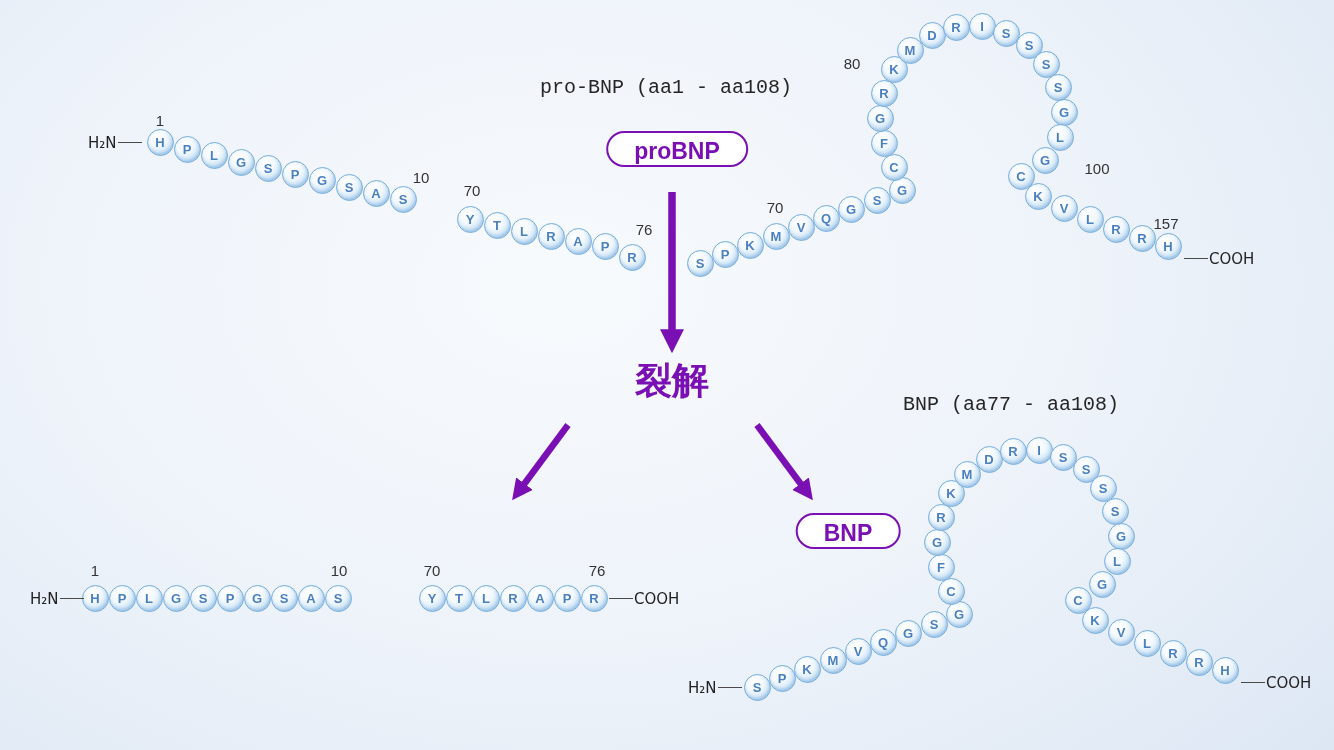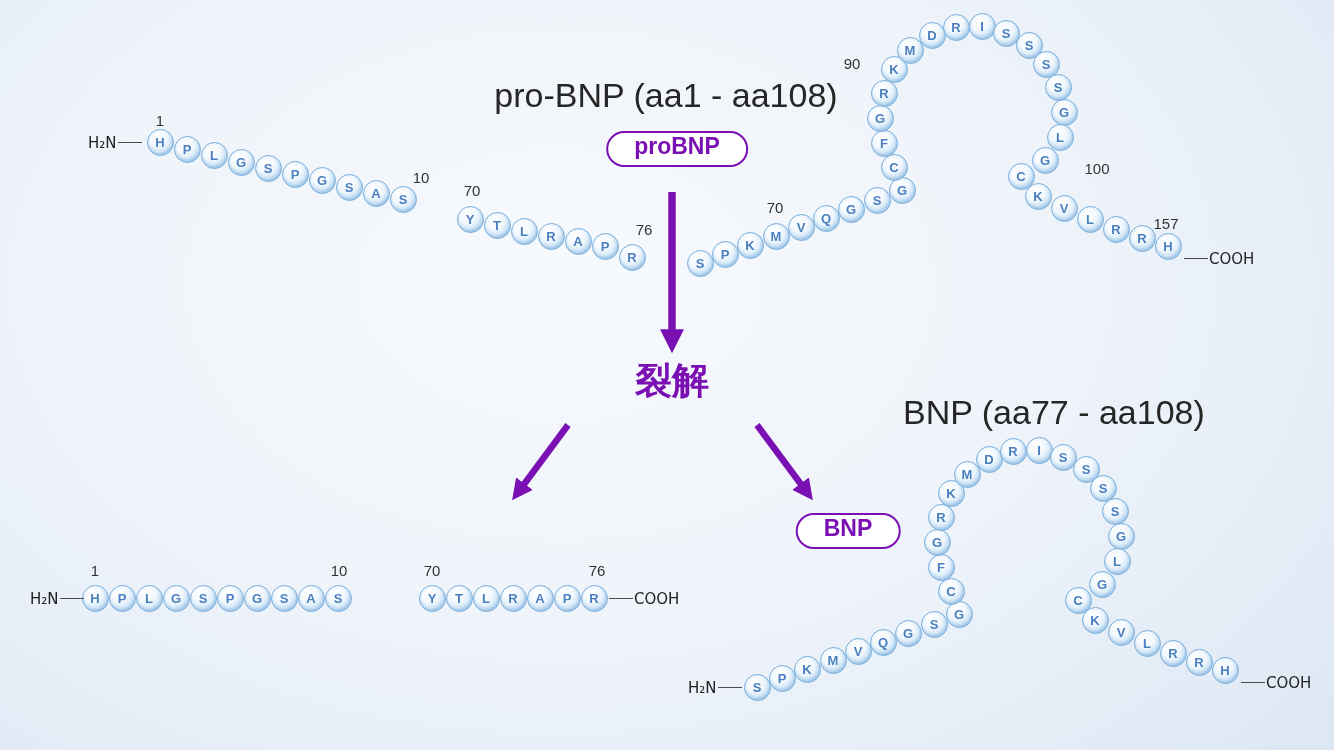--- a/index.html
+++ b/index.html
@@ -11,37 +11,38 @@
     background: radial-gradient(115% 140% at 42% 38%, #f7fafd 0%, #eef3fa 35%, #dbe6f3 70%, #c7d6ea 100%);
   }
   #arrows{position:absolute;left:0;top:0;}
   .arrow{stroke:var(--accent-purple,#7a10b4);}
   .arrow.main{stroke-width:7.5px;}
   .arrow.thin{stroke-width:6.5px;}
   .ah-fill{fill:var(--accent-purple,#7a10b4);}
 
   .title{
     position:absolute;
-    font-size:34px;
+    font-size:20px;
     color:var(--title-text,#262626);
     white-space:nowrap;
+    font-family:Liberation Mono, monospace;
   }
   #title-probnp{left:666px;top:76px;transform:translateX(-50%);}
   #title-ntprobnp{left:88px;top:430px;}
   #title-bnp{left:903px;top:393px;}
 
   .badge{
     position:absolute;
     height:36px;
     padding:0 26px;
     box-sizing:border-box;
     border:2.5px solid var(--accent-purple,#7a10b4);
     border-radius:19px;
     background:var(--badge-bg,#ffffff);
-    display:inline-flex;align-items:flex-start;justify-content:center;
+    display:inline-flex;align-items:flex-end;justify-content:center;
     font-size:23px;font-weight:bold;
     color:var(--accent-purple,#7a10b4);
     white-space:nowrap;
   }
   #badge-probnp{left:677px;top:131px;transform:translateX(-50%);}
   #badge-ntprobnp{left:489px;top:505px;transform:translateX(-50%);}
   #badge-bnp{left:848px;top:513px;transform:translateX(-50%);}
 
   #cleavage{
     position:absolute;
@@ -223,21 +224,21 @@
         <div class="bead" style="left: 1133.5px; top: 629.5px;">L</div>
         <div class="bead" style="left: 1159.5px; top: 639.5px;">R</div>
         <div class="bead" style="left: 1185.5px; top: 648.5px;">R</div>
         <div class="bead" style="left: 1211.5px; top: 656.5px;">H</div>
       </div>
       <div class="pos-label" style="left: 160px; top: 120px;">1</div>
       <div class="pos-label" style="left: 421px; top: 177px;">10</div>
       <div class="pos-label" style="left: 472px; top: 190px;">70</div>
       <div class="pos-label" style="left: 644px; top: 229px;">76</div>
       <div class="pos-label" style="left: 775px; top: 207px;">70</div>
-      <div class="pos-label" style="left: 852px; top: 63px;">90</div>
+      <div class="pos-label" style="left: 852px; top: 63px;">80</div>
       <div class="pos-label" style="left: 1097px; top: 168px;">100</div>
       <div class="pos-label" style="left: 1166px; top: 223px;">157</div>
       <div class="pos-label" style="left: 95px; top: 570px;">1</div>
       <div class="pos-label" style="left: 339px; top: 570px;">10</div>
       <div class="pos-label" style="left: 432px; top: 570px;">70</div>
       <div class="pos-label" style="left: 597px; top: 570px;">76</div>
       <div class="terminal amino" style="left: 88px; top: 134px;">
         <span>H₂N</span>
         <div class="tline"></div>
       </div>

